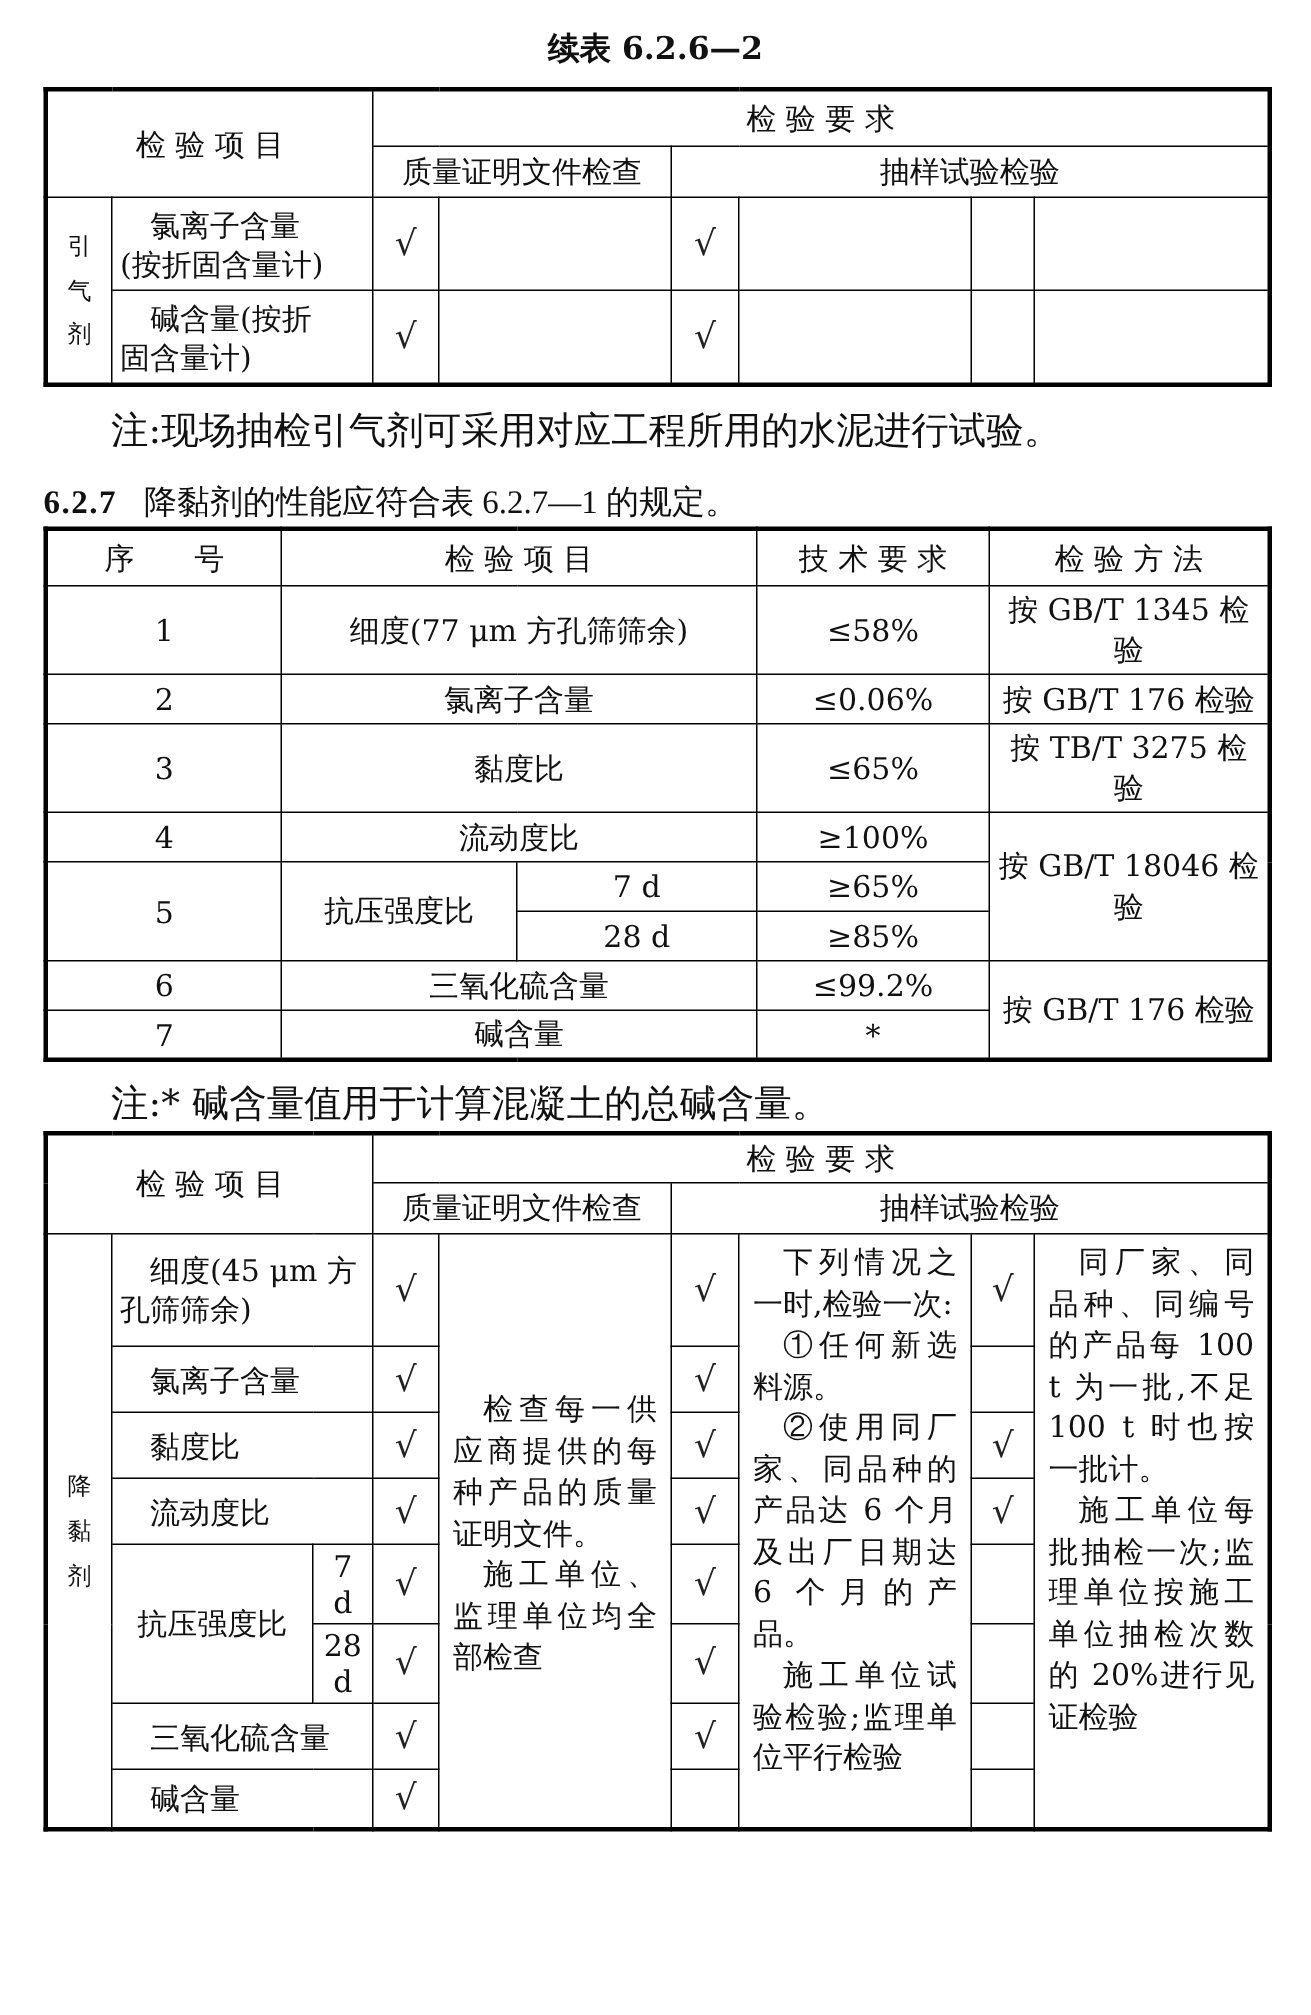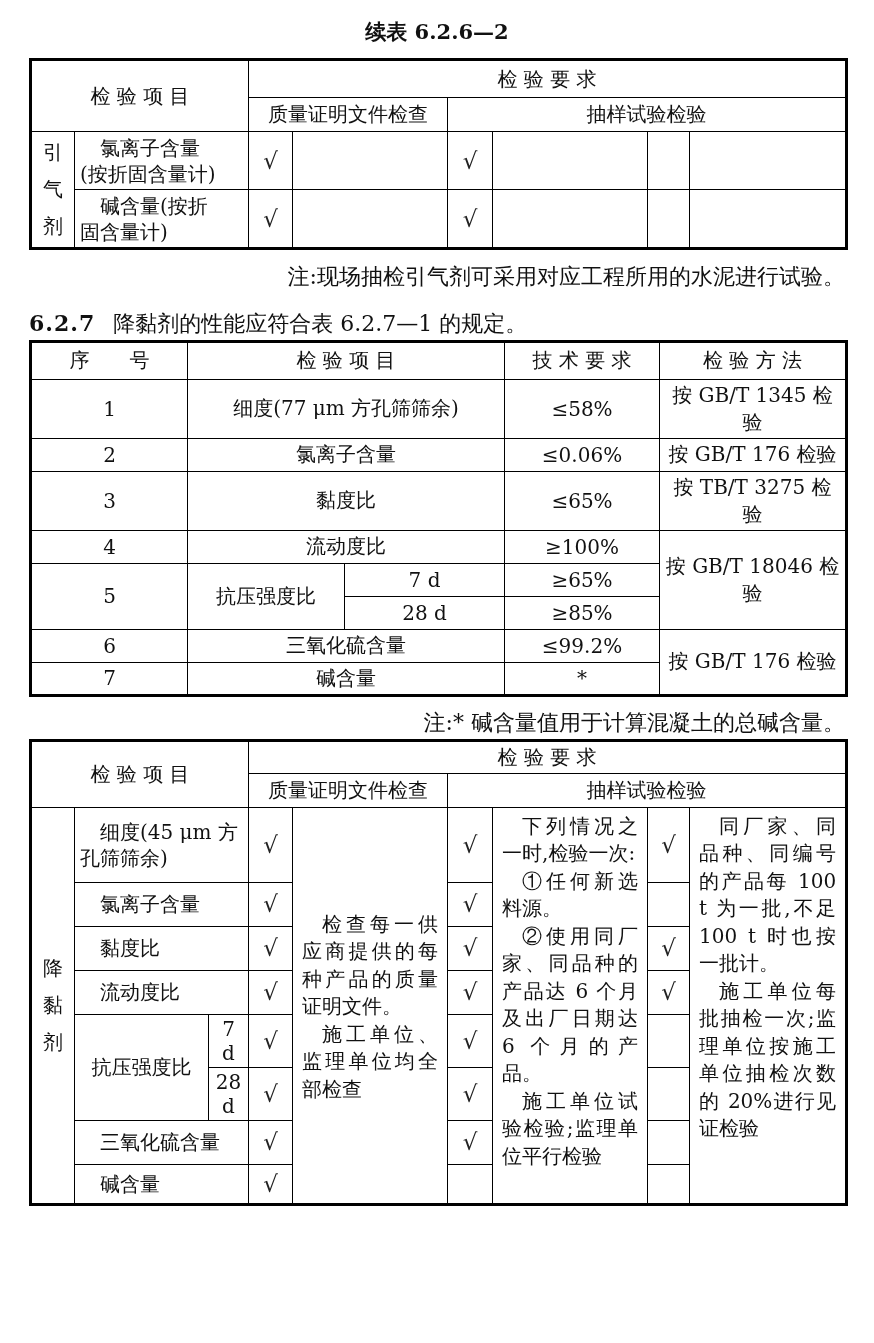--- a/index.html
+++ b/index.html
@@ -47,24 +47,24 @@
   #table2 tr.row  { height: 33px; }
   #table3 tr.hdr1 { height: 32px; }
   #table3 tr.hdr2 { height: 34px; }
   #table3 tr.r0 { height: 75px; }
   #table3 tr.r1, #table3 tr.r2, #table3 tr.r3, #table3 tr.r6 { height: 44px; }
   #table3 tr.r4, #table3 tr.r5 { height: 43px; }
   #table3 tr.r7 { height: 40px; }
 
   td.vgroup div {
     width: 22px;
-    margin: 0 auto;
+    margin: 15px auto;
     word-break: break-all;
     line-height: 1.85;
-    font-size: 20px;
+    font-size: 16px;
   }
   td.label {
     text-align: left;
     text-indent: 1em;
     white-space: pre-line;
     line-height: 26px;
     padding: 2px 5px;
   }
   td.check {
     font-family: "DejaVu Sans", "Liberation Sans", sans-serif;
@@ -75,30 +75,29 @@
   td.notecell {
     text-align: justify;
     vertical-align: top;
     padding: 5px 9px 2px 9px;
     line-height: 27.5px;
   }
   td.notecell.vmid { vertical-align: middle; }
   td.notecell p { text-indent: 1em; margin: 0; }
 
   .footnote {
-    font-size: 22px;
+    font-size: 25px;
     padding-left: 45px;
     line-height: 1.45;
-    text-align: right;
   }
   #note1 { margin-top: 11px; }
   #note2 { margin-top: 10px; }
 
   .para { font-size: 22px; line-height: 1.4; }
-  #section-para { margin-top: 15px; }
+  #section-para { margin-top: 15px; font-family: Liberation Serif, serif; }
   #section-para b { margin-right: 18px; letter-spacing: 1px; }
   #method-para { margin-top: 16px; text-indent: 2.2em; }
 </style>
 </head>
 <body>
 
 <div class="sheet">
 
   <h2 class="tbl-title" id="title1">续表 6.2.6—2</h2>
 

